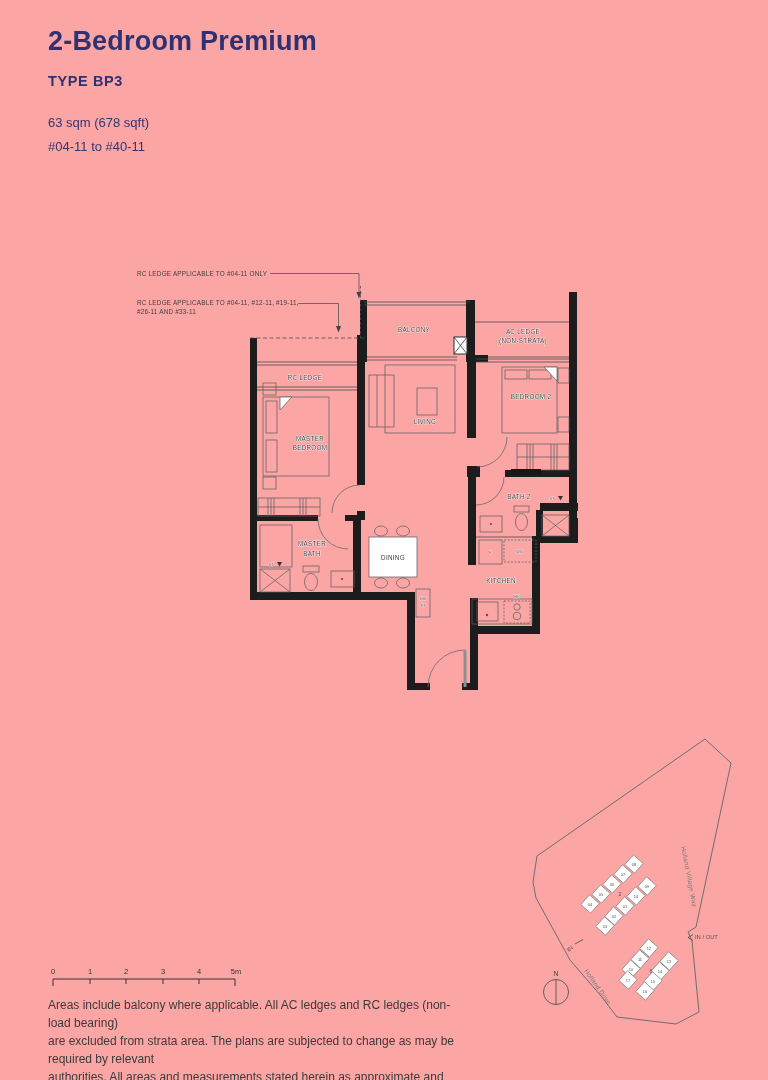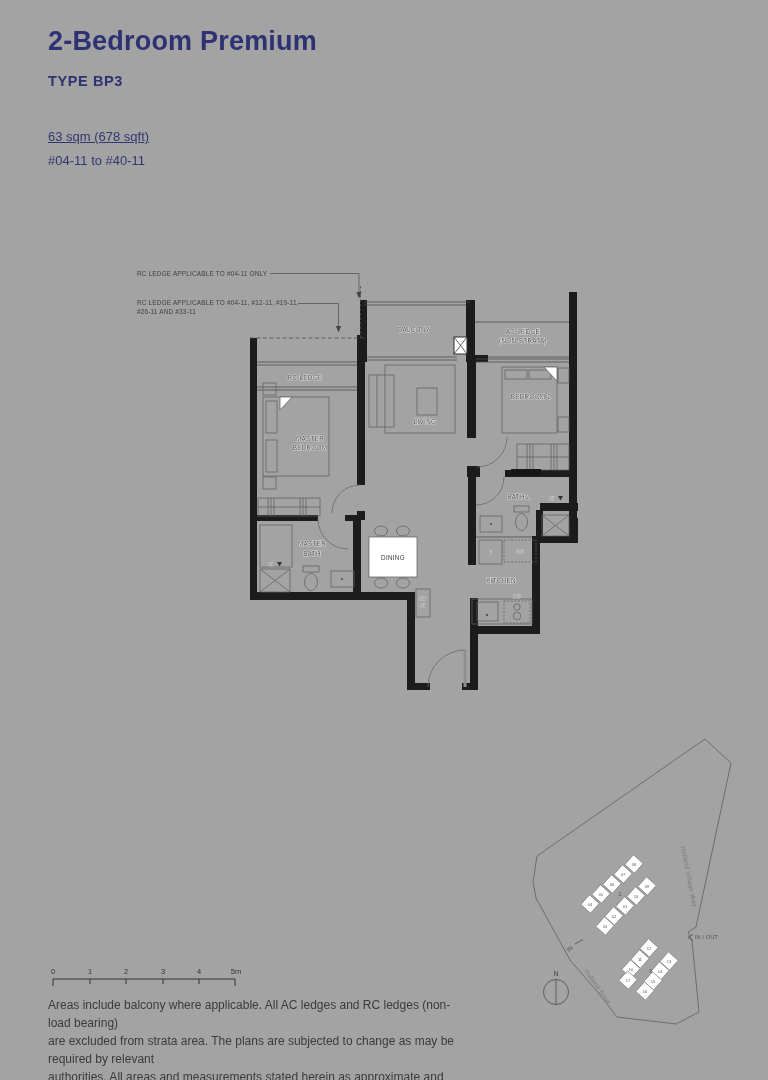--- a/index.html
+++ b/index.html
@@ -1,23 +1,23 @@
 <!DOCTYPE html>
 <html><head>
 <meta charset="utf-8">
 <style>
   html,body{margin:0;padding:0;background:#ffffff;}
   body{font-family:"Liberation Sans", sans-serif;}
-  #page{position:relative;width:768px;height:1080px;background:#a3a3a3;overflow:hidden;}
+  #page{position:relative;width:768px;height:1080px;background:#fca5a5;overflow:hidden;}
 
   
   #hdr{position:absolute;left:48px;top:26px;}
   #hdr .title{font-size:27px;font-weight:600;color:#2e3273;letter-spacing:.2px;margin:0;}
   #hdr .unit-type{margin-top:16px;font-size:14.5px;font-weight:700;color:#2e3273;letter-spacing:.6px;}
-  #hdr .area{margin-top:40px;font-size:13px;color:#33366f;text-decoration:underline;}
+  #hdr .area{margin-top:26px;font-size:13px;color:#33366f;}
   #hdr .stacks{margin-top:9px;font-size:13px;color:#33366f;}
 
   svg{position:absolute;overflow:visible;}
   #fp{left:130px;top:258px;}
   #sp{left:528px;top:730px;}
   #sb{left:44px;top:960px;}
 
   .lbl{font-size:6.3px;fill:#3b3b3b;letter-spacing:.3px;text-anchor:middle;
        paint-order:stroke;stroke:#ffffff;stroke-width:.7px;}
   .tiny{font-size:3.8px;fill:#474747;text-anchor:middle;paint-order:stroke;stroke:#fff;stroke-width:.5px;}

